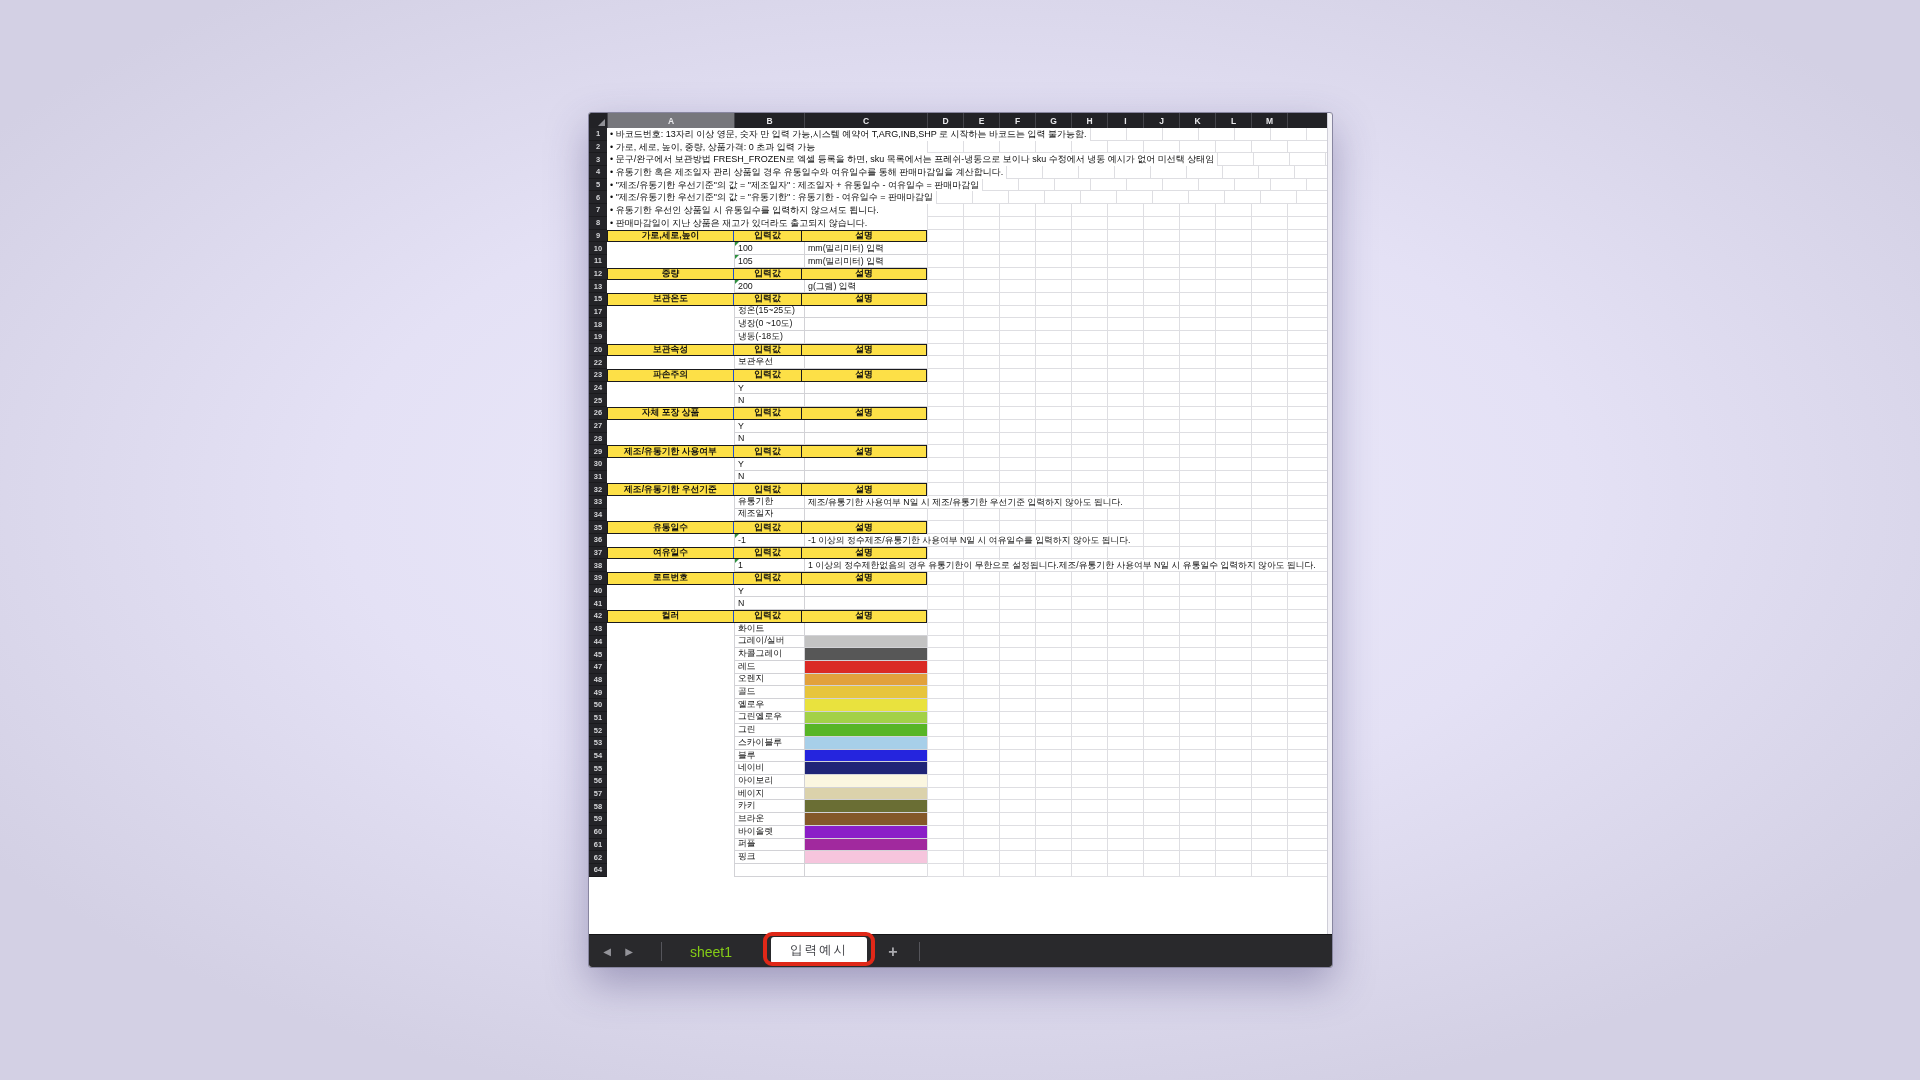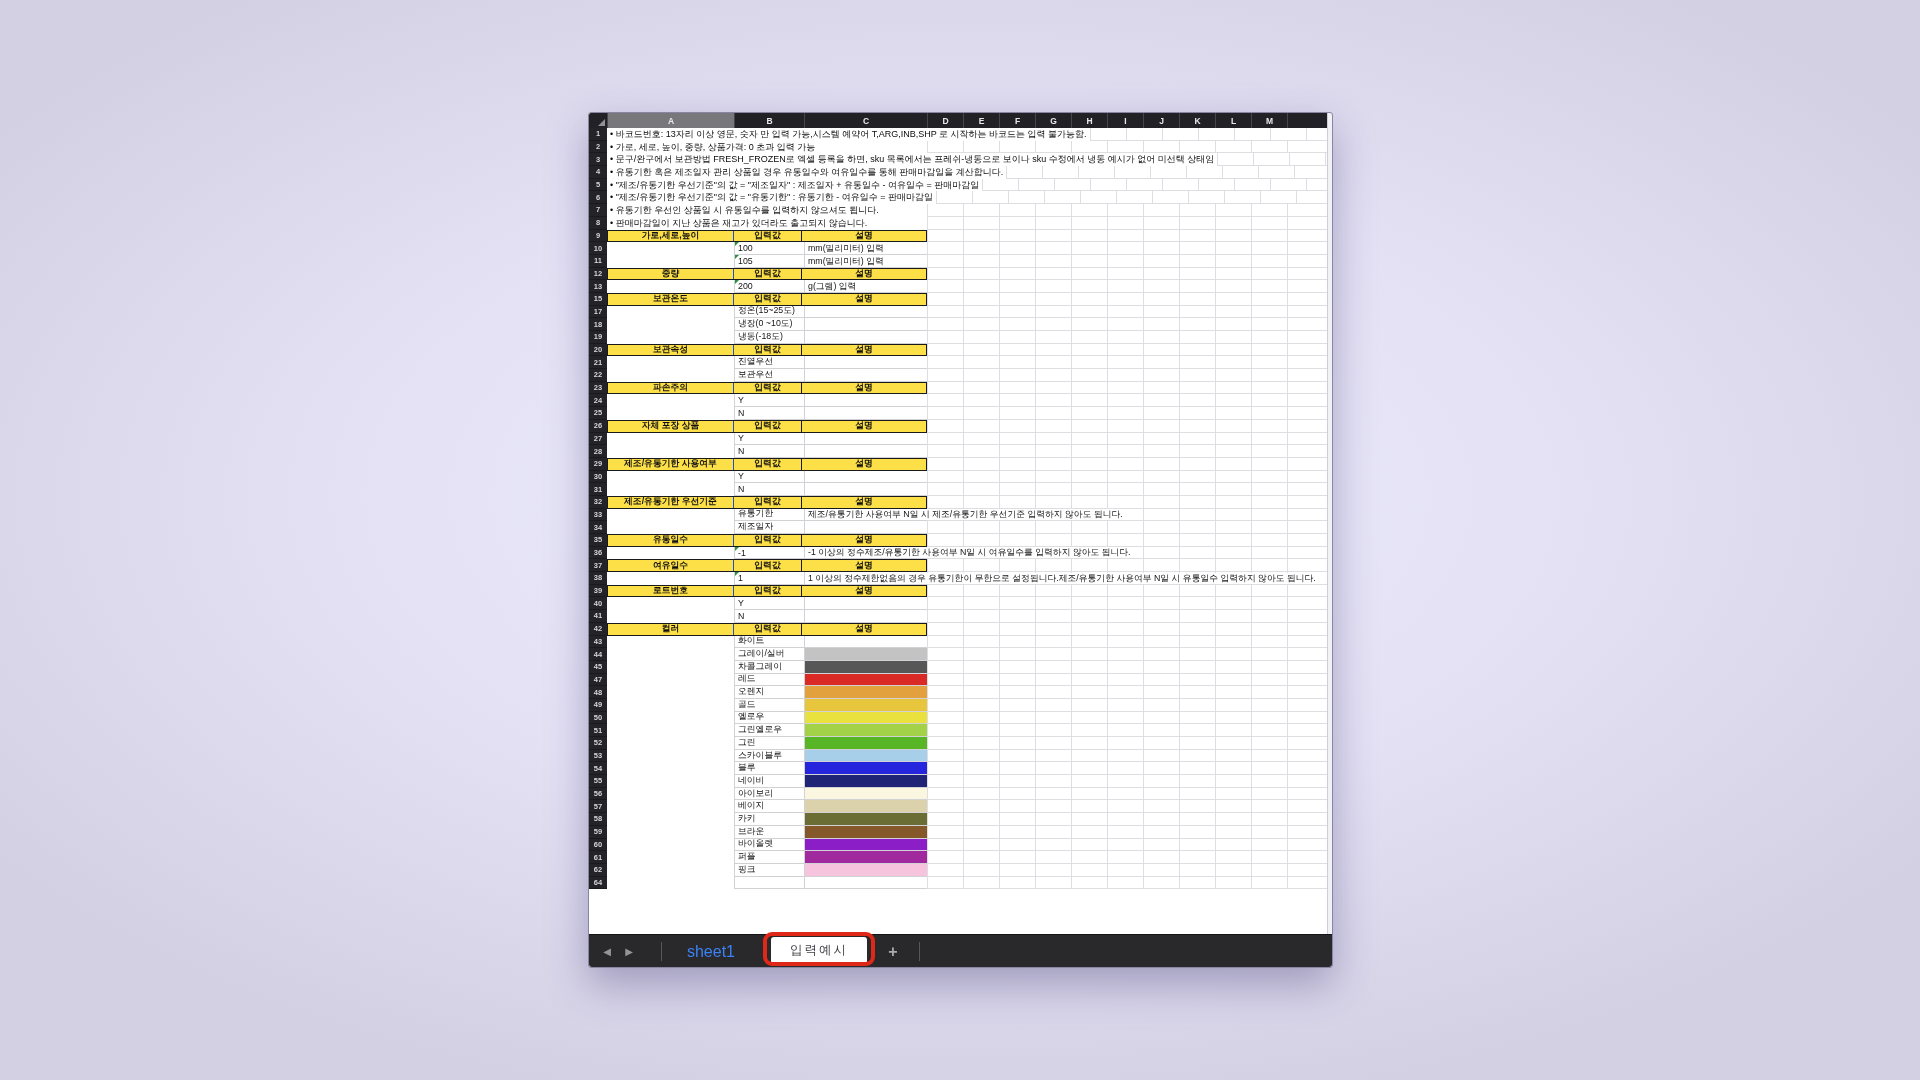--- a/index.html
+++ b/index.html
@@ -45,21 +45,21 @@
     border-left:1px solid #cfced8;z-index:4;}
   
   .tabbar{position:relative;height:33px;background:#29292c;border-top:1px solid #151517;
     border-radius:0 0 3px 3px;overflow:visible;}
   .navbtn{position:absolute;top:0;height:33px;width:20px;display:flex;align-items:center;
     justify-content:center;color:#94949a;font-size:10px;}
   .navprev{left:8px}.navnext{left:30px}
   .sep{position:absolute;top:7px;width:1px;height:19px;background:#55555b;}
   .sep1{left:72px}.sep2{left:330px}
   .sheettab{position:absolute;left:86px;top:0;height:33px;width:72px;display:flex;
-    align-items:center;justify-content:center;color:#3b82f6;font-size:16px;}
+    align-items:center;justify-content:center;color:#84cc16;font-size:14px;}
   .activetab{position:absolute;left:182px;top:2px;width:96px;height:27px;background:#ffffff;
     border-radius:3px;display:flex;align-items:center;justify-content:center;
     font-size:12.5px;color:#3e3f44;letter-spacing:2px;z-index:2;}
   .annot{position:absolute;left:174px;top:-3px;width:112px;height:34px;
     border:4px solid #e02818;border-radius:9px;z-index:3;pointer-events:none;}
   .addbtn{position:absolute;left:292px;top:0;height:33px;width:24px;display:flex;
     align-items:center;justify-content:center;color:#ababb0;font-size:16px;font-weight:bold;}
 </style>
 </head>
 <body>
@@ -402,39 +402,20 @@
           <div class="tcell"></div>
           <div class="tcell"></div>
           <div class="tcell"></div>
           <div class="tcell"></div>
           <div class="tcell"></div>
           <div class="tcell"></div>
           <div class="tcell"></div>
           <div class="fcell"></div>
         </div>
         <div class="row">
-          <div class="rh">21</div>
-          <div class="acell"></div>
-          <div class="bcell">
-            <span>진열우선</span>
-          </div>
-          <div class="ccell"></div>
-          <div class="tcell"></div>
-          <div class="tcell"></div>
-          <div class="tcell"></div>
-          <div class="tcell"></div>
-          <div class="tcell"></div>
-          <div class="tcell"></div>
-          <div class="tcell"></div>
-          <div class="tcell"></div>
-          <div class="tcell"></div>
-          <div class="tcell"></div>
-          <div class="fcell"></div>
-        </div>
-        <div class="row">
           <div class="rh">22</div>
           <div class="acell"></div>
           <div class="bcell">
             <span>보관우선</span>
           </div>
           <div class="ccell"></div>
           <div class="tcell"></div>
           <div class="tcell"></div>
           <div class="tcell"></div>
           <div class="tcell"></div>

